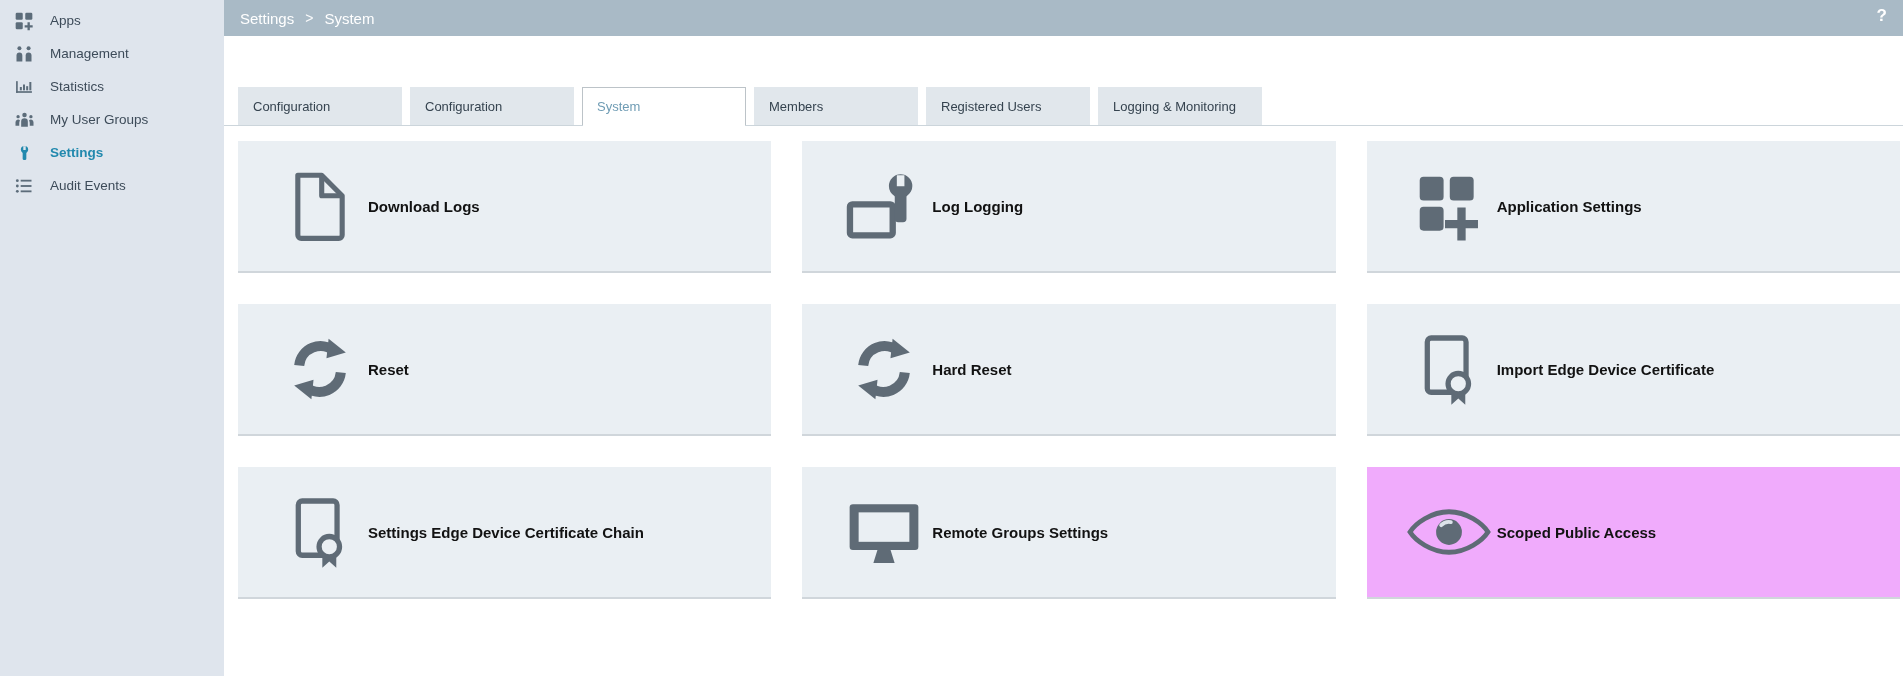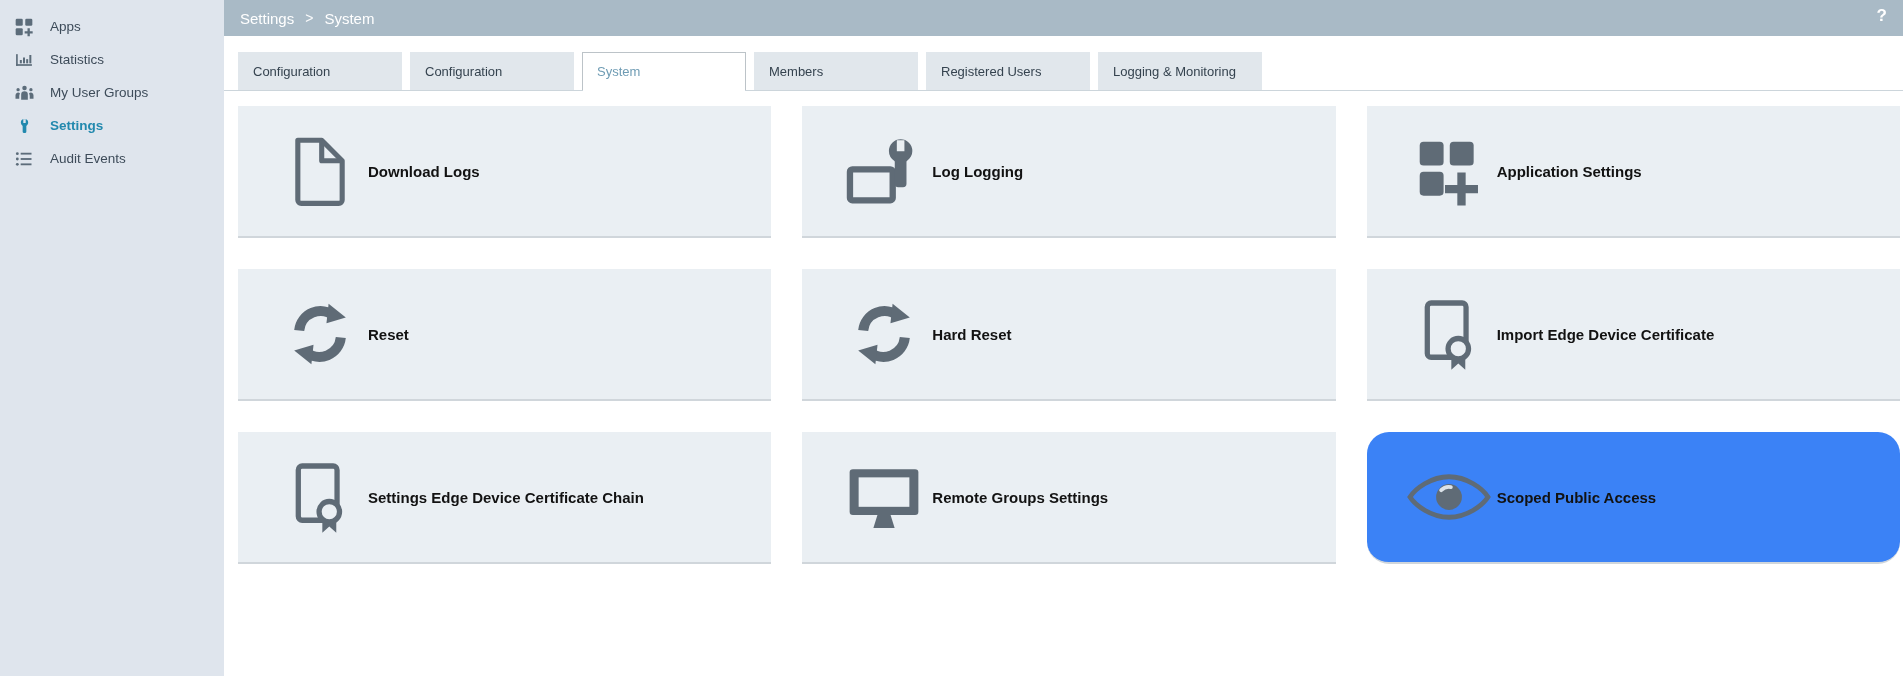--- a/index.html
+++ b/index.html
@@ -1,21 +1,21 @@
 <!DOCTYPE html>
 <html><head>
 <meta charset="utf-8">
 <style>
   * { margin:0; padding:0; box-sizing:border-box; }
   html,body { width:1903px; height:676px; overflow:hidden; background:#fff;
               font-family:"Liberation Sans", sans-serif; }
   .app { display:flex; width:100%; height:100%; }
 
   
-  .sidebar { width:224px; height:100%; background:#dfe5ed; flex:0 0 224px; padding-top:10px; }
+  .sidebar { width:224px; height:100%; background:#dfe5ed; flex:0 0 224px; padding-top:4px; }
   .side-item { height:33px; display:flex; align-items:center; padding-left:12px;
                color:#3d4b59; font-size:13.5px; cursor:pointer; }
   .side-item .s-ico { width:24px; height:22px; margin-right:14px; color:#5c6c7a;
                       display:flex; align-items:center; justify-content:center; }
   .side-item.active { color:#2289ae; font-weight:bold; }
   .side-item.active .s-ico { color:#2289ae; }
 
   
   .main { flex:1; background:#fff; display:flex; flex-direction:column; }
   .topbar { height:36px; background:#a9bac6; display:flex; align-items:center;
@@ -23,31 +23,31 @@
   .crumb { margin-right:11px; cursor:pointer; }
   .crumb-sep { margin-right:11px; font-size:14px; opacity:.95; }
   .help { position:absolute; right:16px; top:6px; font-size:17px; font-weight:bold;
           color:#fff; cursor:pointer; }
 
   
   .tabs { display:flex; gap:8px; margin-top:16px; padding-left:14px;
           border-bottom:1px solid #ccd5db; }
   .tab { width:164px; height:38px; background:#e1e7ec; display:flex; align-items:center;
          padding-left:14px; font-size:13px; color:#35434f; cursor:pointer;
-         border:1px solid transparent; border-bottom:none; position:relative; }
+         border:1px solid transparent; border-bottom:none; position:relative;margin-top:35px; }
   .tab.active { background:#fff; border-color:#bcc3c8; color:#6f9cb4; }
   .tab.active::after { content:''; position:absolute; left:0; right:0; bottom:-1px;
                        height:1px; background:#fff; }
 
   
   .cards { display:grid; grid-template-columns:repeat(3,1fr); column-gap:24px;
            row-gap:9px; margin:15px 3px 0 14px;gap:31px; }
   .card { height:132px; background:#eaeff3; display:flex; align-items:center;
           padding-left:38px; cursor:pointer; border-bottom:2px solid #d0d6db; }
-  .card.highlighted { background:#3b82f6;border-radius:22px; }
+  .card.highlighted { background:#f0abfc; }
   .c-ico { width:88px; height:96px; display:flex; align-items:center; justify-content:center;
            color:#5f6b76; flex:0 0 88px; }
   .c-label { margin-left:4px; font-size:15px; font-weight:bold; color:#121212; }
   svg { display:block; }
 </style>
 </head>
 <body>
 
 <div class="app">
 
@@ -58,20 +58,31 @@
         <svg width="20" height="20" viewBox="0 0 24 24" fill="currentColor">
             <rect x="2" y="2" width="8.5" height="8.5" rx="1.5"></rect>
             <rect x="13.5" y="2" width="8.5" height="8.5" rx="1.5"></rect>
             <rect x="2" y="13.5" width="8.5" height="8.5" rx="1.5"></rect>
             <path d="M16.2 13.6h2.8v3.4h3.4v2.8h-3.4v3.4h-2.8v-3.4h-3.4v-2.8h3.4z"></path>
           </svg>
       </span>
       <span>Apps</span>
     </div>
 
+    <div class="side-item">
+      <span class="s-ico">
+        <svg width="20" height="20" viewBox="0 0 24 24" fill="currentColor">
+            <circle cx="6.5" cy="5" r="2.4"></circle>
+            <path d="M3 21v-7.2a3.5 3.5 0 0 1 7 0V21z"></path>
+            <circle cx="17.5" cy="5" r="2.4"></circle>
+            <path d="M14 21v-7.2a3.5 3.5 0 0 1 7 0V21z"></path>
+          </svg>
+      </span>
+      <span>Management</span>
+    </div>
 
     <div class="side-item">
       <span class="s-ico">
         <svg width="20" height="20" viewBox="0 0 24 24" fill="currentColor">
             <rect x="2.5" y="5" width="2" height="14"></rect>
             <rect x="2.5" y="17" width="19" height="2"></rect>
             <rect x="7" y="12" width="2.4" height="4"></rect>
             <rect x="10.8" y="9" width="2.4" height="7"></rect>
             <rect x="14.6" y="11" width="2.4" height="5"></rect>
             <rect x="18.4" y="6" width="2.4" height="10"></rect>

